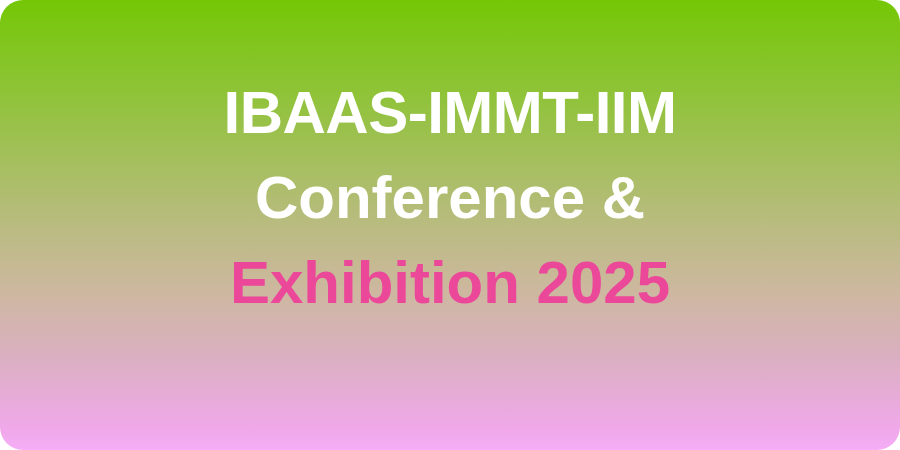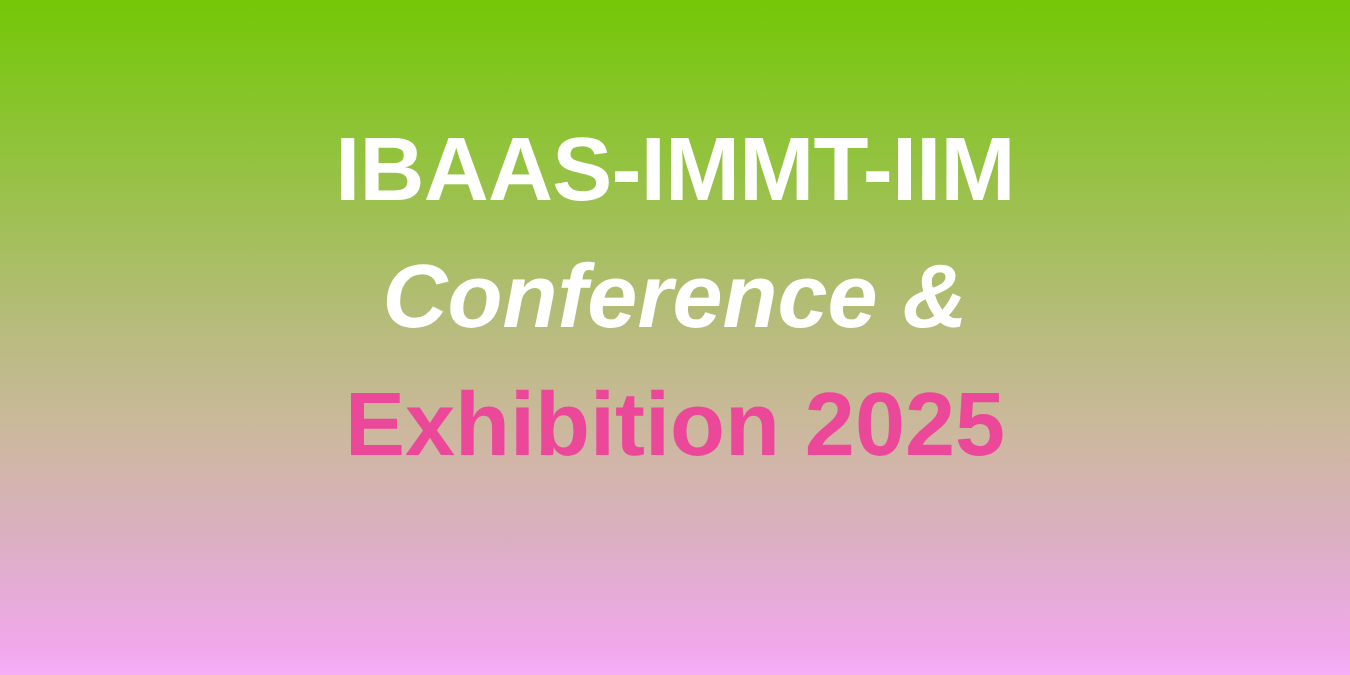--- a/index.html
+++ b/index.html
@@ -70,27 +70,27 @@
     font-family: "Liberation Sans", sans-serif;
     font-weight: 700;
     font-size: 60px;
     line-height: 85px;
     letter-spacing: 0px;
     white-space: nowrap;
     -webkit-font-smoothing: antialiased;
   }
 
   .headline-line--1 { letter-spacing: -0.5px; }
-  .headline-line--2 { letter-spacing: 0px; font-style: italic; }
+  .headline-line--2 { letter-spacing: 0px; }
   .headline-line--3 { letter-spacing: 0px; }
 </style>
 </head>
 <body>
 
-<div id="banner" style="width: 900px; height: 450px;">
+<div id="banner" style="width: 900px; height: 450px; border-radius: 23px;">
 
   <div id="banner-background" style="background: linear-gradient(rgb(116, 199, 6) 0%, rgb(144, 195, 58) 21.5%, rgb(181, 188, 121) 47%, rgb(205, 184, 159) 64.5%, rgb(217, 176, 190) 78%, rgb(240, 168, 234) 95.5%, rgb(245, 174, 247) 100%); width: 900px; height: 450px;"></div>
 
   <div id="banner-text" style="height: 450px;">
     <span class="headline-line headline-line--1" style="color: rgb(255, 255, 255);">IBAAS-IMMT-IIM</span>
     <span class="headline-line headline-line--2" style="color: rgb(255, 255, 255);">Conference &amp;</span>
     <span class="headline-line headline-line--3" style="color: #ec4899;">Exhibition 2025</span>
   </div>
 
 </div>

